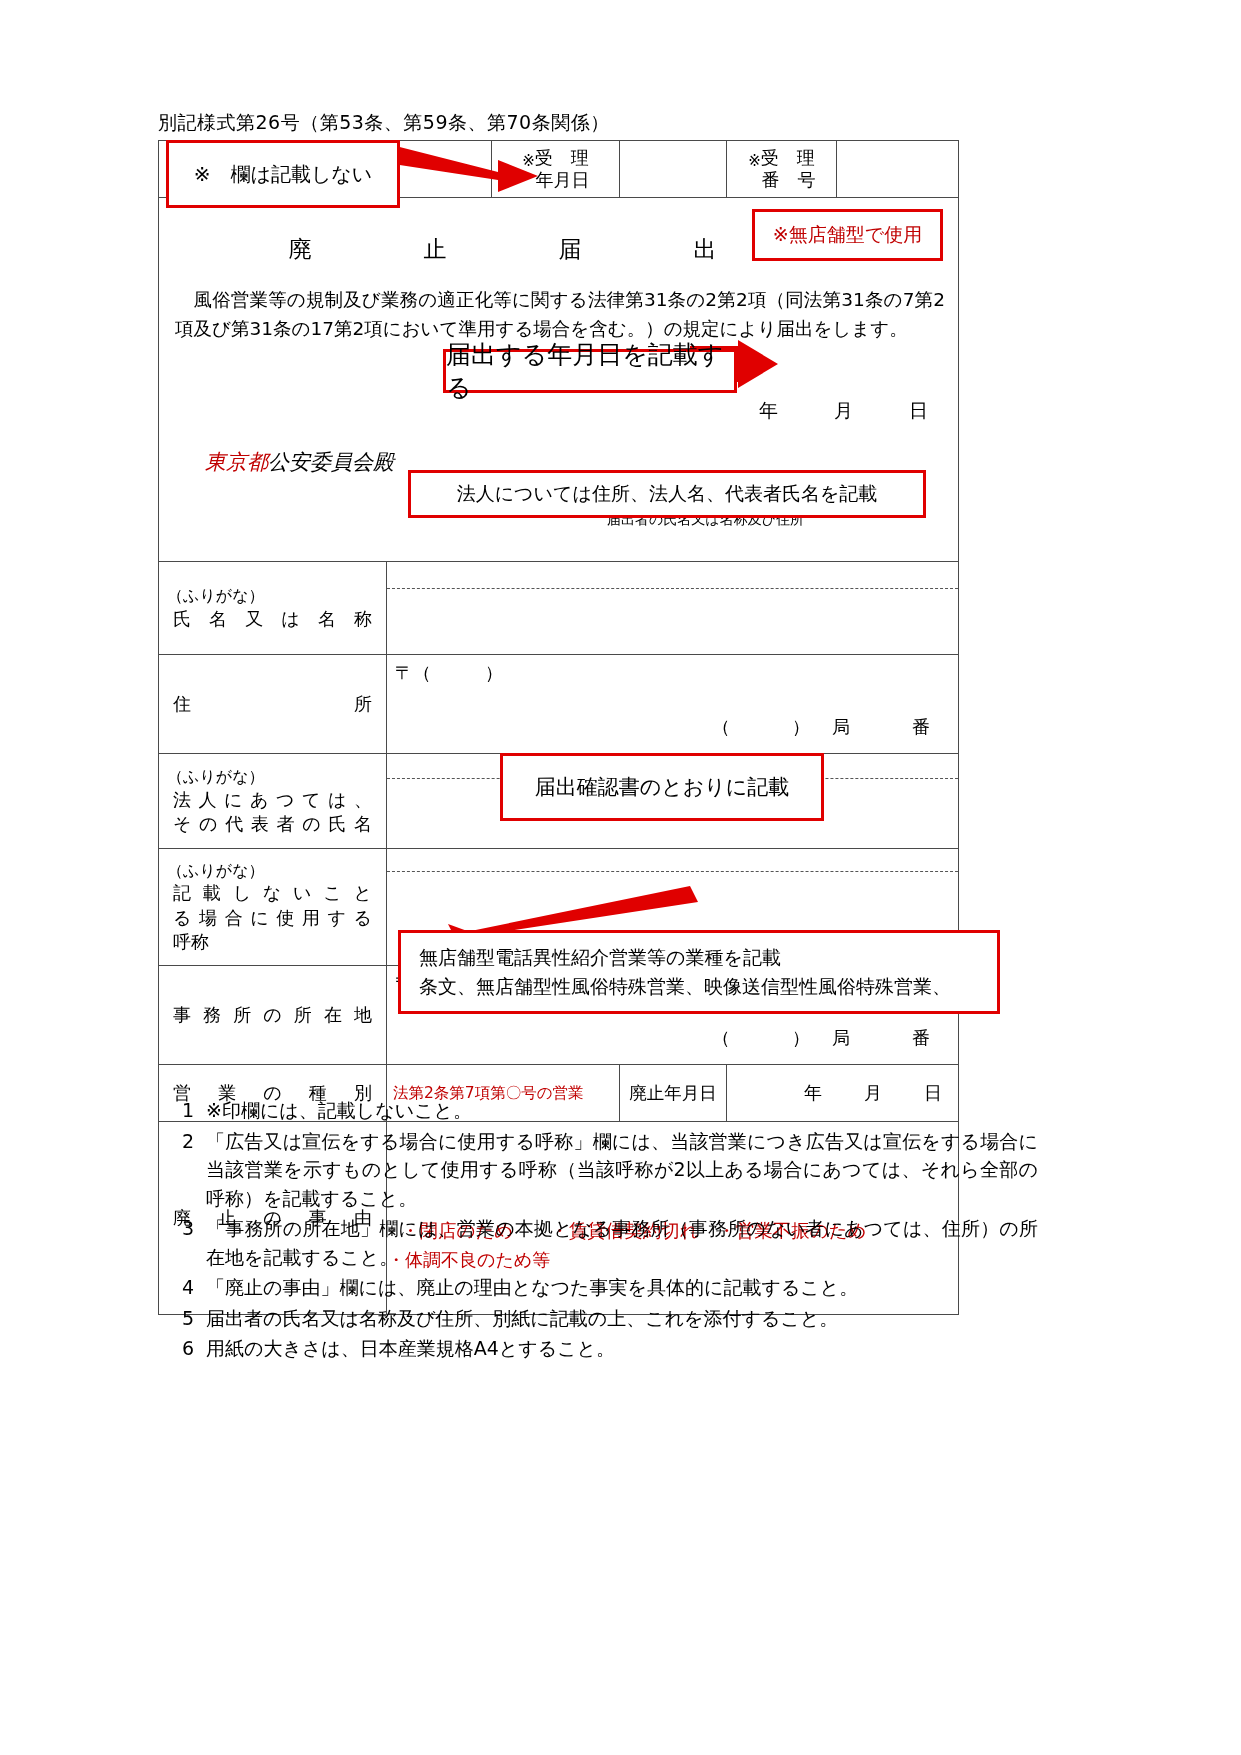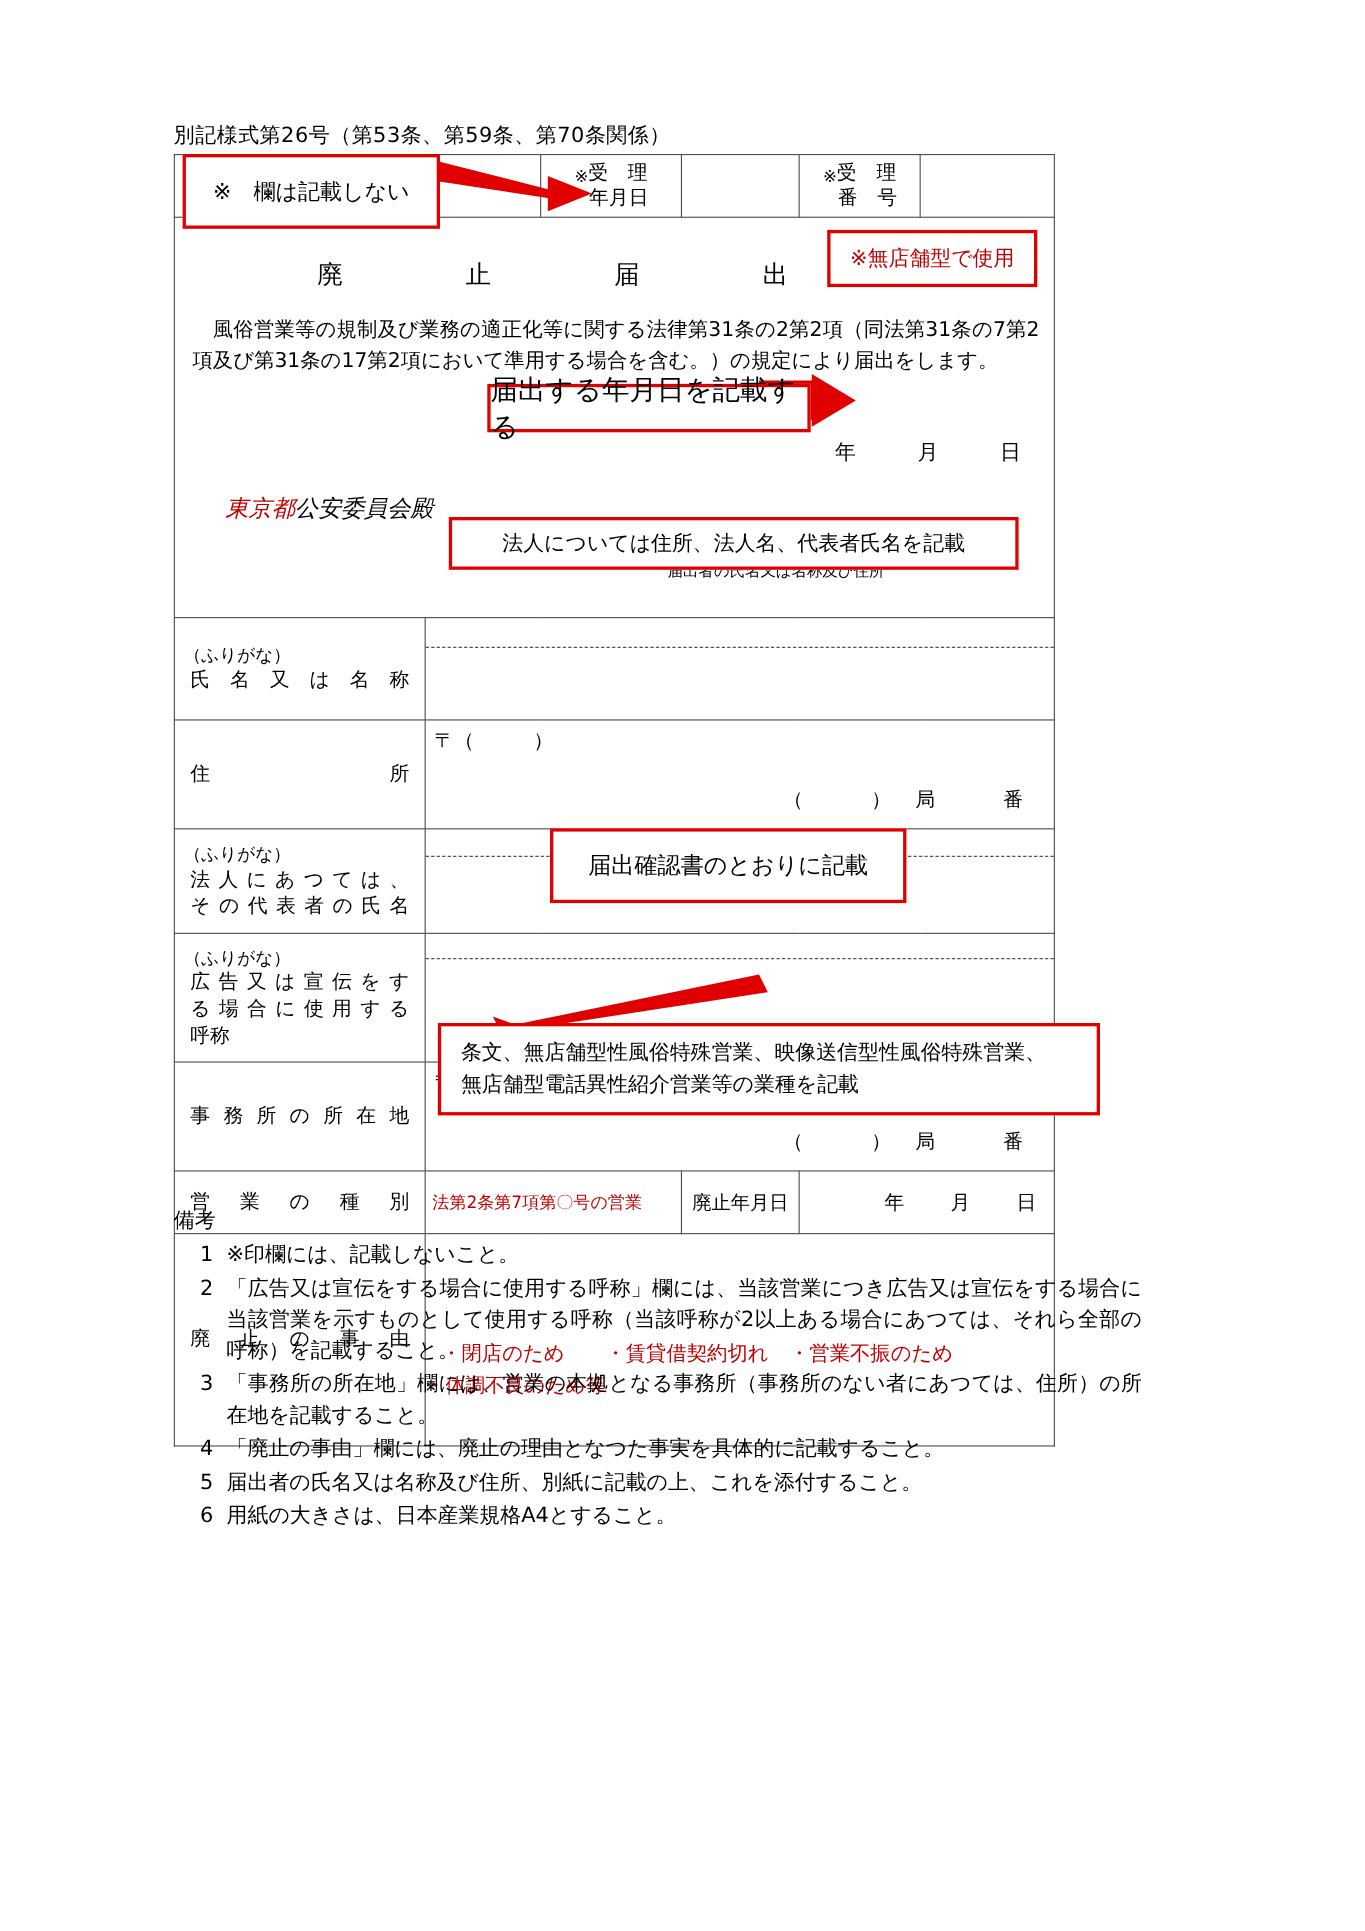--- a/index.html
+++ b/index.html
@@ -184,21 +184,21 @@
       <td colspan="5" style="vertical-align:top;">
         <div style="height:24px;"></div>
         <div class="dashed-sep"></div>
         <div style="height:56px;"></div>
       </td>
     </tr>
 
     <tr>
       <td class="lab" style="height:104px;">
         <span class="jp furi">（ふりがな）</span>
-        <span class="jp lab-just">広告又は宣伝をす</span>
+        <span class="jp lab-just">記載しないこと</span>
         <span class="jp lab-just">る場合に使用する</span>
         <span class="jp" style="display:block;text-align:left;padding-left:6px;">呼称</span>
       </td>
       <td colspan="5" style="vertical-align:top;">
         <div style="height:22px;"></div>
         <div class="dashed-sep"></div>
         <div style="height:80px;"></div>
       </td>
     </tr>
 
@@ -265,26 +265,25 @@
 
   <div class="callout" style="left:500px;top:753px;width:318px;height:62px;">
     <span class="jp" style="font-size:21px;">届出確認書のとおりに記載</span>
   </div>
 
   <svg class="callout-arrow" style="left:440px;top:880px;width:260px;height:56px;" viewBox="0 0 260 56">
     <polygon points="16,54 250,6 258,22 36,56" fill="#e00000"></polygon>
     <polygon points="8,44 30,52 14,56" fill="#e00000"></polygon>
   </svg>
   <div class="callout left-align" style="left:398px;top:930px;width:578px;height:78px;flex-direction:column;align-items:flex-start;justify-content:center;">
+    <span class="jp" style="font-size:19px;line-height:1.55;">無店舗型電話異性紹介営業等の業種を記載</span>
     <span class="jp" style="font-size:19px;line-height:1.55;">条文、無店舗型性風俗特殊営業、映像送信型性風俗特殊営業、</span>
-    <span class="jp" style="font-size:19px;line-height:1.55;">無店舗型電話異性紹介営業等の業種を記載</span>
   </div>
 
   <div class="abs" id="notes">
-    <div class="jp bikou">備考</div>
 
     <div class="note">
       <span class="jp num">1</span>
       <span class="jp txt">※印欄には、記載しないこと。</span>
     </div>
     <div class="note">
       <span class="jp num">2</span>
       <span class="jp txt">「広告又は宣伝をする場合に使用する呼称」欄には、当該営業につき広告又は宣伝をする場合に当該営業を示すものとして使用する呼称（当該呼称が2以上ある場合にあつては、それら全部の呼称）を記載すること。</span>
     </div>
     <div class="note">

